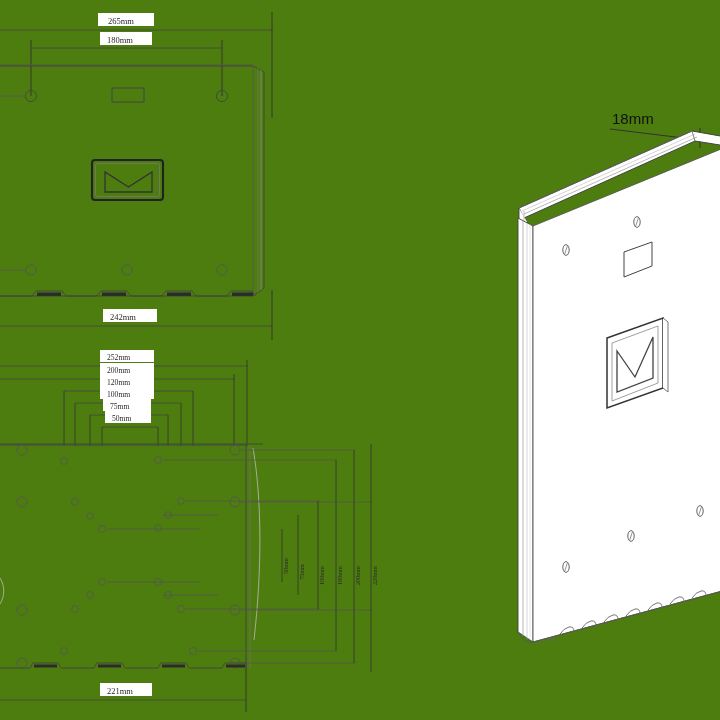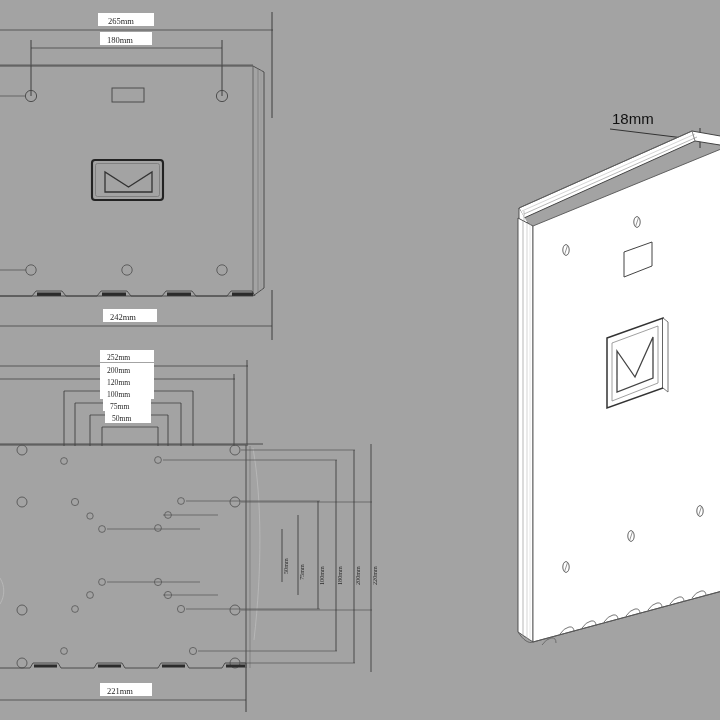--- a/index.html
+++ b/index.html
@@ -1,18 +1,18 @@
 <!DOCTYPE html>
 <html><head>
 <meta charset="utf-8">
 <style>
   html,body{margin:0;padding:0;background:#ffffff;}
   body{width:720px;height:720px;overflow:hidden;
        font-family:"Liberation Serif",serif;color:#1a1a1a;}
-  #stage{position:relative;width:720px;height:720px;background:#a3a3a3;}
+  #stage{position:relative;width:720px;height:720px;background:#4d7c0f;}
   svg{display:block;}
   .dimtxt{font-family:"Liberation Serif",serif;font-size:8.5px;fill:#2a2a2a;}
   .dimtxt-sm{font-family:"Liberation Serif",serif;font-size:7.6px;fill:#2a2a2a;}
   .mmtxt{font-family:"Liberation Serif",serif;font-size:6.2px;fill:#2a2a2a;}
   .lbl18{font-family:"Liberation Sans",sans-serif;font-size:15px;fill:#111;}
 </style>
 </head>
 <body>
 
 <div id="stage">

